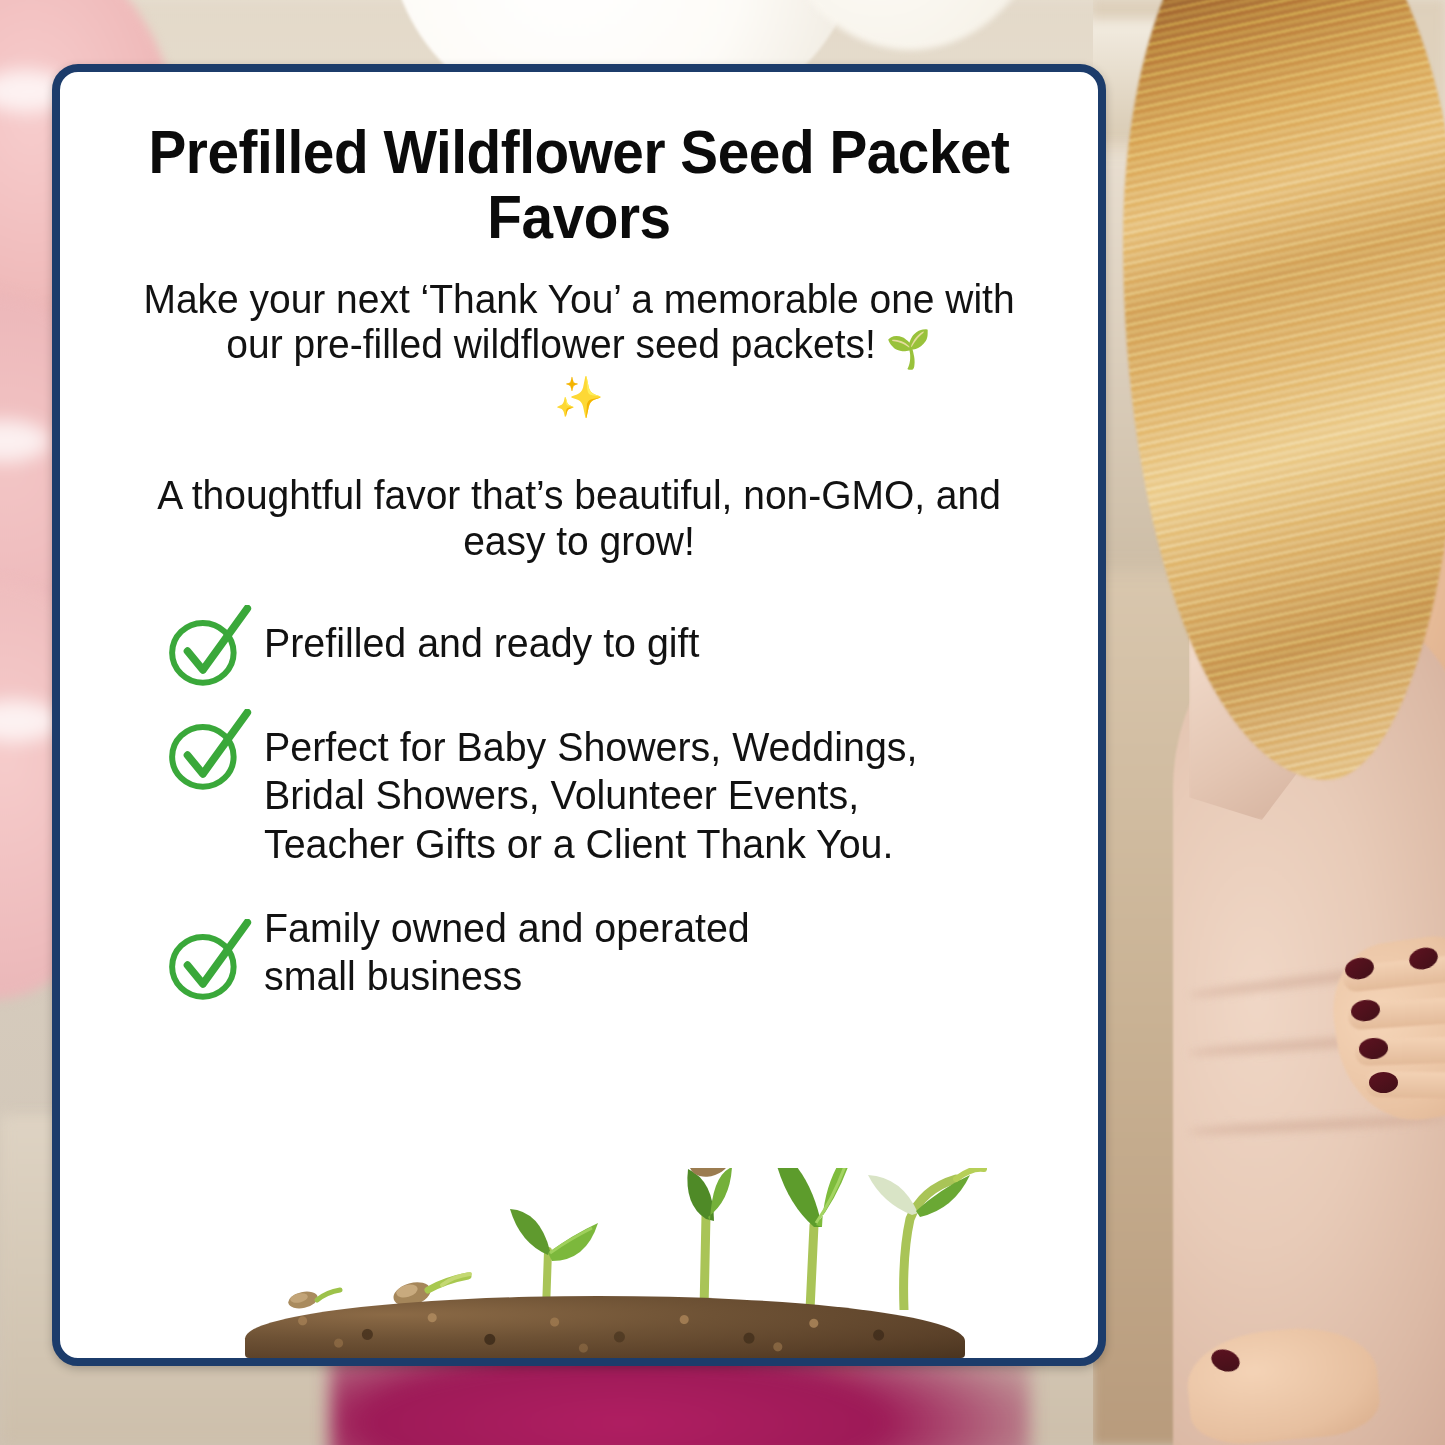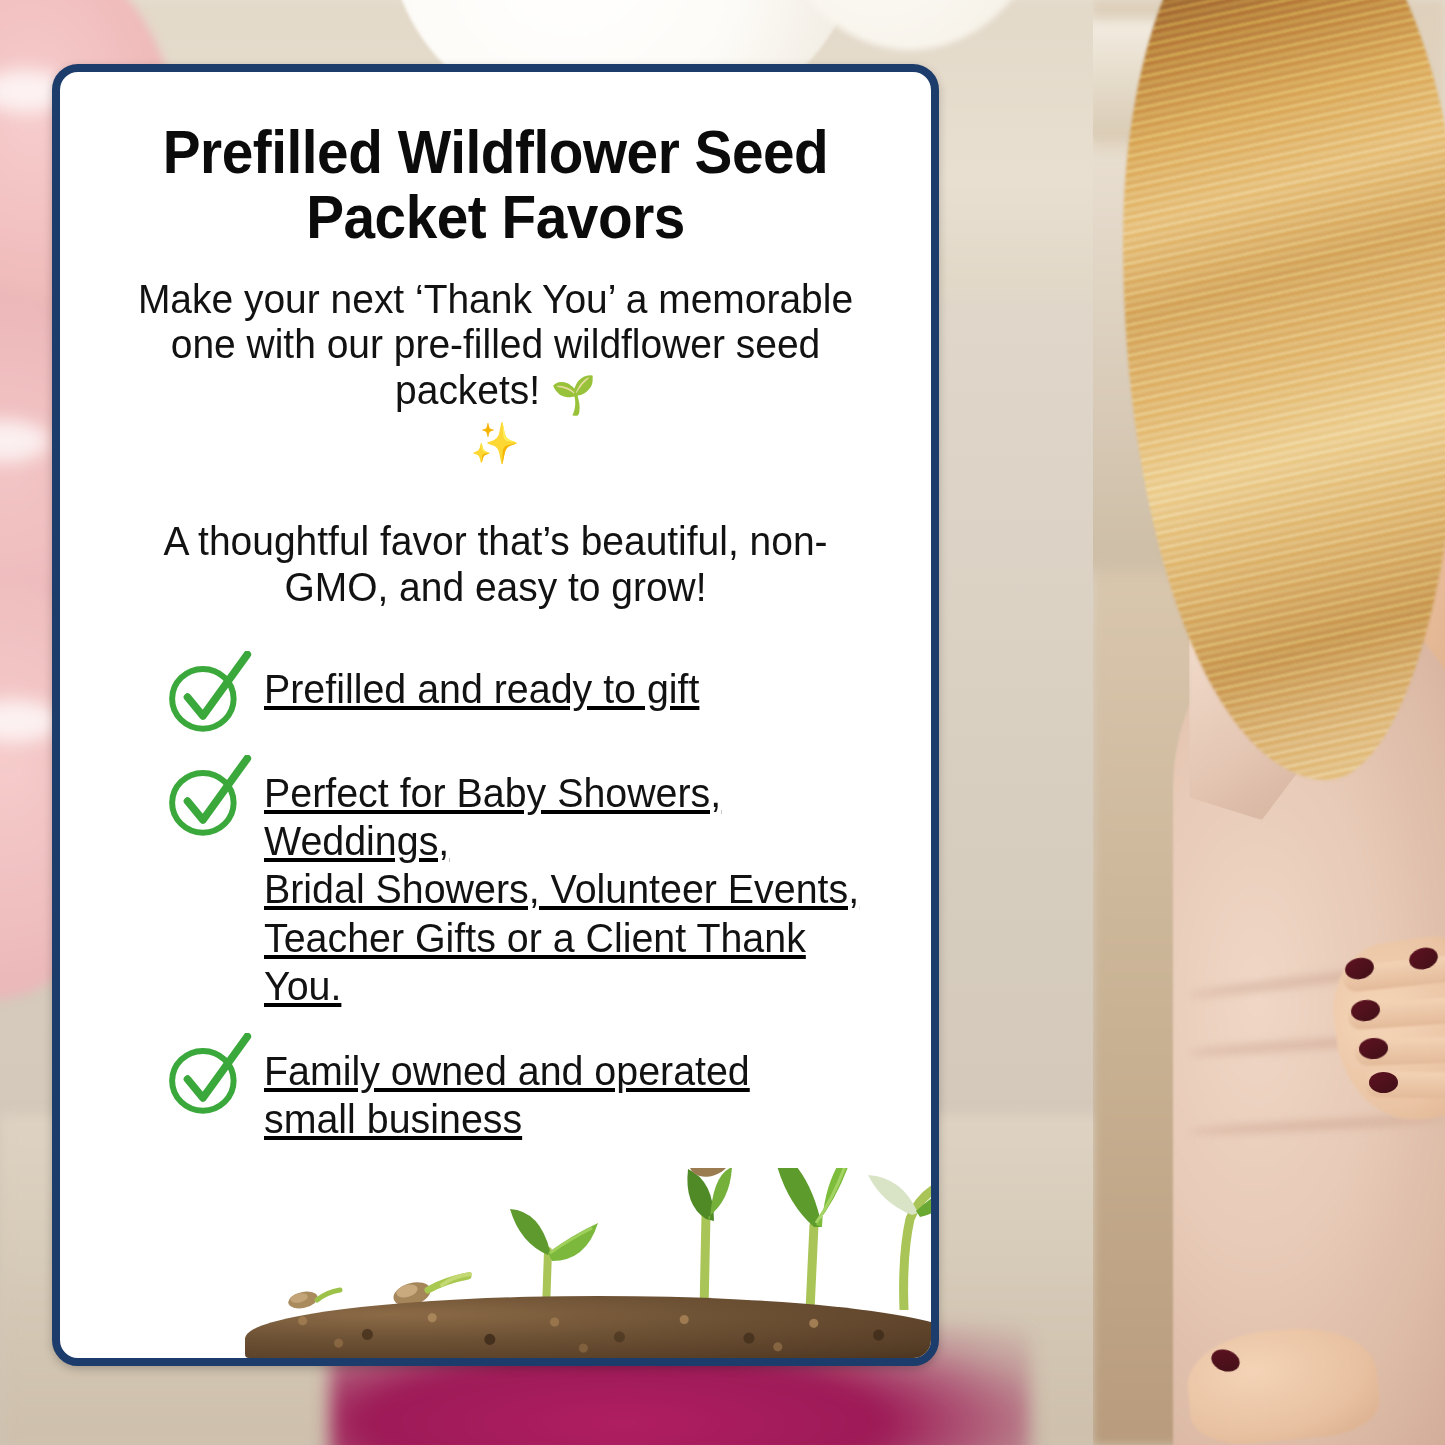--- a/index.html
+++ b/index.html
@@ -208,21 +208,21 @@
   
   .w-hand2{
     position:absolute;left:95px;top:1330px;width:190px;height:110px;
     border-radius:45% 45% 30% 30%;
     background:radial-gradient(ellipse at 35% 35%,#f4d3b6 0%,#e7c0a0 65%,#d8ac8a 100%);
     filter:blur(1.2px);transform:rotate(-5deg);
   }
 
   
   .card{
-    position:absolute;left:52px;top:64px;width:887px;height:1302px;
+    position:absolute;left:52px;top:64px;width:1054px;height:1302px;
     background:#ffffff;
     border:8px solid #1c3c6b;
     border-radius:26px;
     box-sizing:border-box;
     overflow:hidden;
     box-shadow:0 3px 10px rgba(0,0,0,.22);
   }
   .card-inner{
     position:relative;width:100%;height:100%;
     padding:48px 40px 0 40px;box-sizing:border-box;
@@ -264,28 +264,27 @@
     line-height:1.12;
     color:#121212;
     transform:scaleX(.95);
     transform-origin:center top;
   }
 
   .features{
     margin:46px 0 0 0;
     padding:0 0 0 64px;
     list-style:none;
-    text-decoration:underline;
   }
   .feature{
     display:flex;
     align-items:flex-start;
     margin-bottom:28px;
   }
-  .feature:last-child{margin-bottom:8px;}
+  .feature:last-child{margin-bottom:8px;align-items:flex-end;}
   .check-icon{
     flex:0 0 auto;
     width:88px;height:82px;
     margin-right:12px;
     margin-top:-6px;
   }
   .feature-text{
     font-size:41px;
     line-height:1.18;
     color:#121212;

